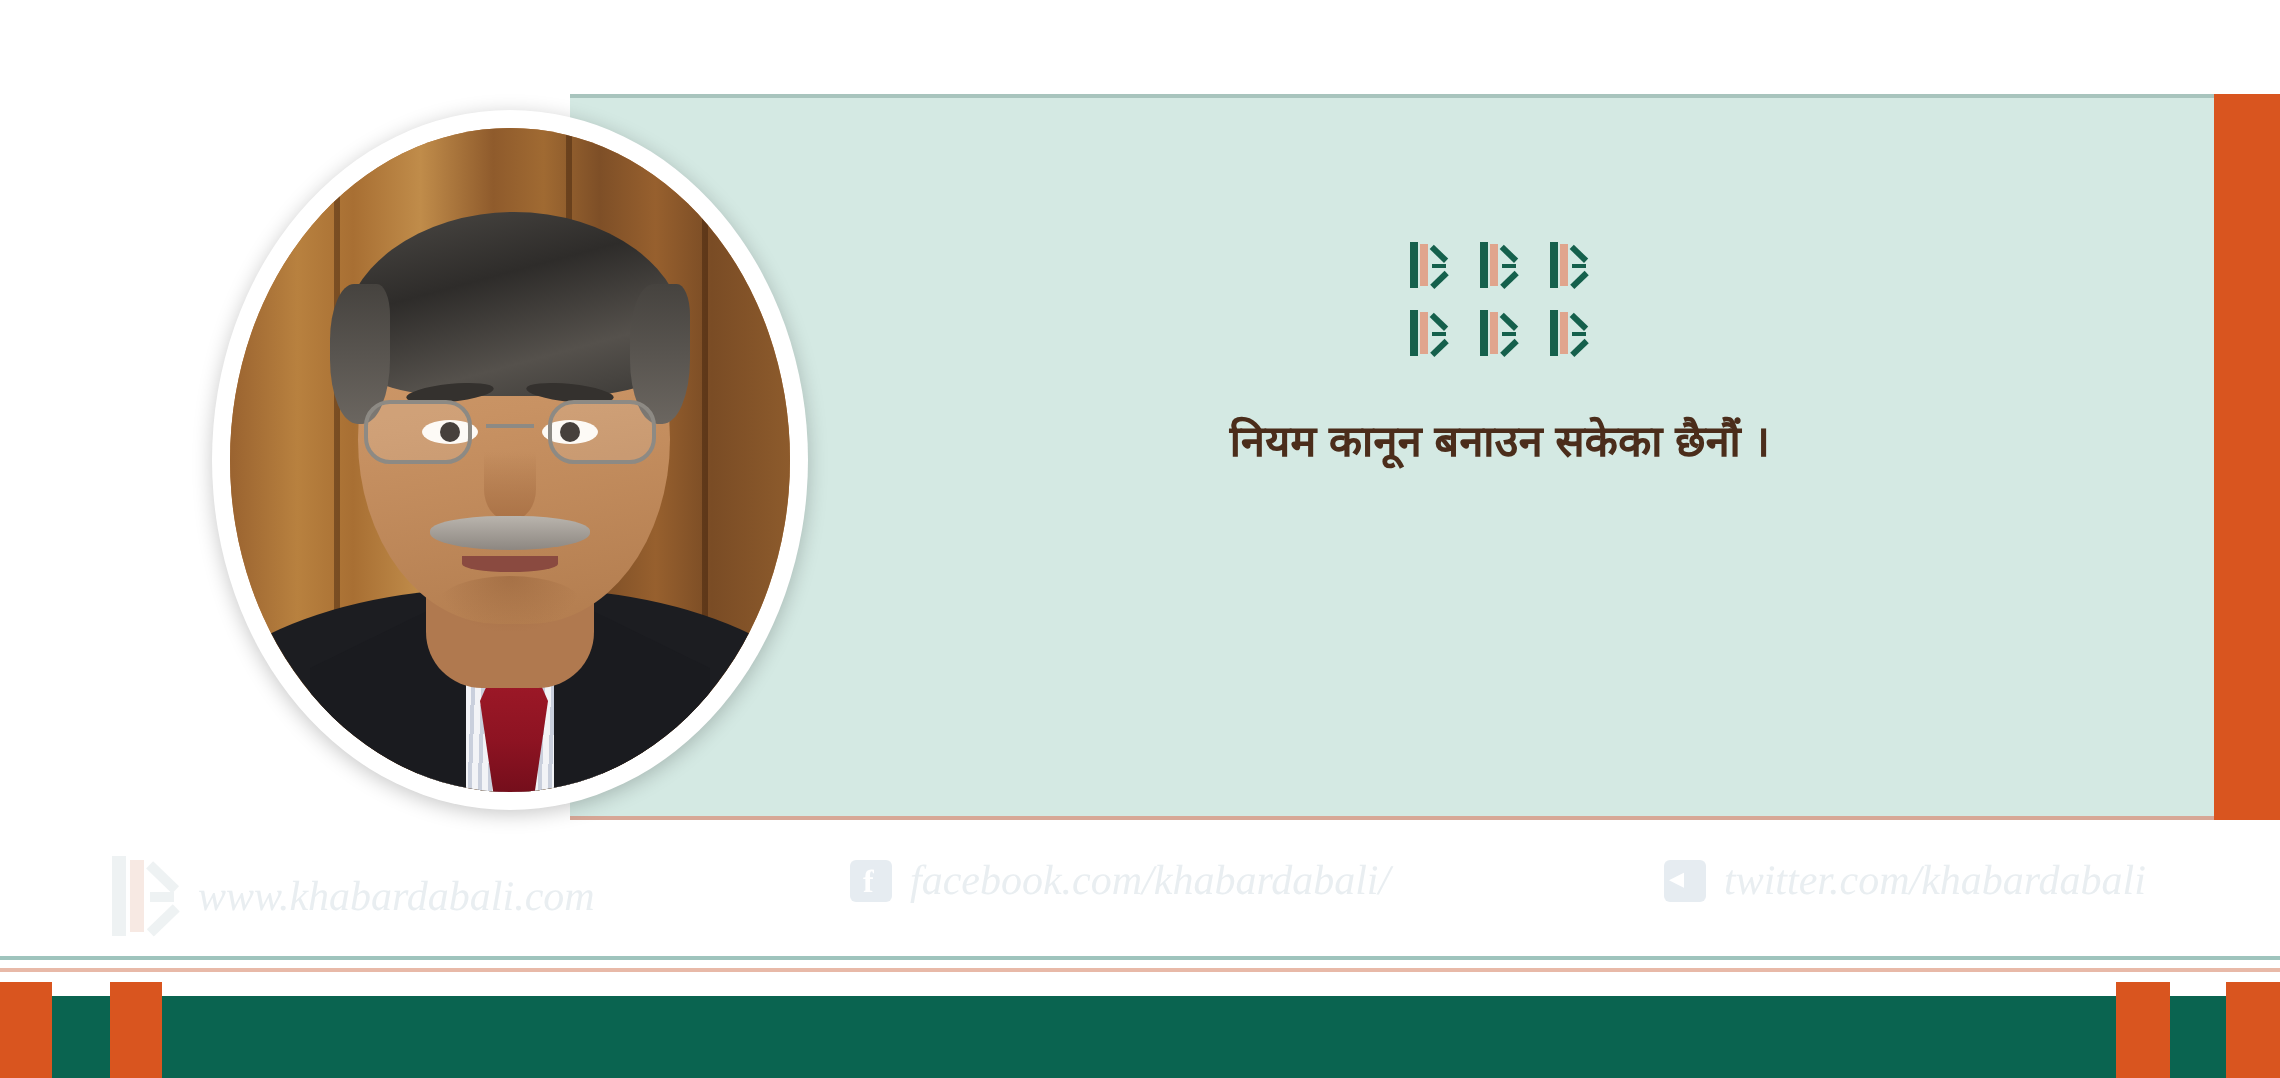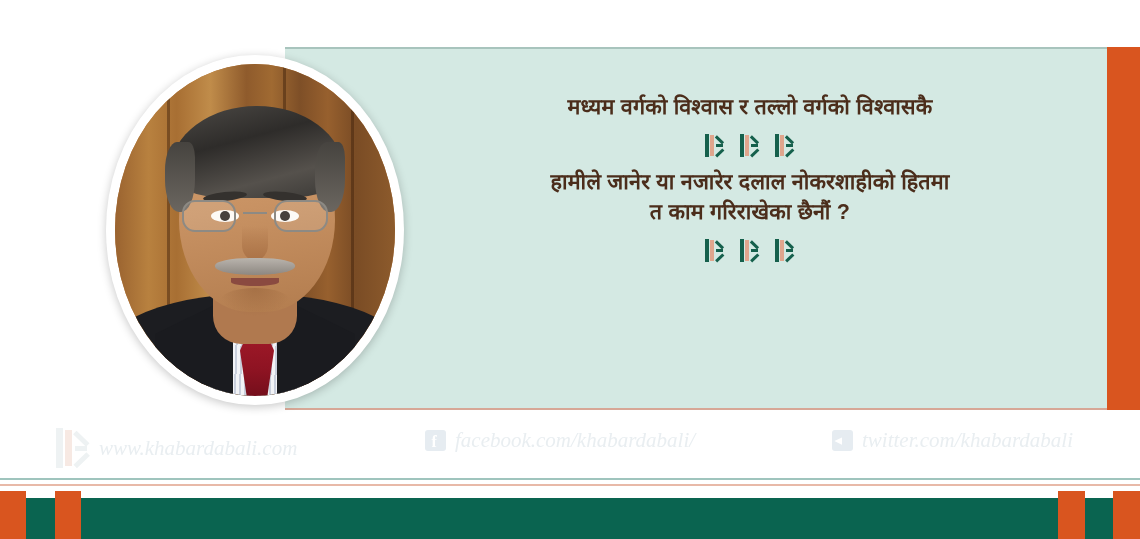--- a/index.html
+++ b/index.html
@@ -518,21 +518,21 @@
     <div class="nose"></div>
     <div class="mustache"></div>
     <div class="mouth"></div>
     <div class="chin"></div>
   </div>
 </div>
 
 <div id="quote-body">
 
   <p class="quote-para">
-    <span class="quote-line">मध्यम वर्गको विश्वास र तल्लो वर्गको विश्वासकै</span><br>
+    <br>
   </p>
 
   <div class="sep">
     <span class="k-mark">
         <i class="bar-out"></i>
         <i class="bar-in"></i>
         <i class="k-top"></i>
         <i class="k-mid"></i>
         <i class="k-bot"></i>
       </span>
@@ -545,24 +545,20 @@
       </span>
     <span class="k-mark">
         <i class="bar-out"></i>
         <i class="bar-in"></i>
         <i class="k-top"></i>
         <i class="k-mid"></i>
         <i class="k-bot"></i>
       </span>
   </div>
 
-  <p class="quote-para">
-    <span class="quote-line">हामीले जानेर या नजारेर दलाल नोकरशाहीको हितमा</span><br>
-    <span class="quote-line">त काम गरिराखेका छैनौं ?</span>
-  </p>
 
   <div class="sep">
     <span class="k-mark">
         <i class="bar-out"></i>
         <i class="bar-in"></i>
         <i class="k-top"></i>
         <i class="k-mid"></i>
         <i class="k-bot"></i>
       </span>
     <span class="k-mark">
@@ -576,20 +572,21 @@
         <i class="bar-out"></i>
         <i class="bar-in"></i>
         <i class="k-top"></i>
         <i class="k-mid"></i>
         <i class="k-bot"></i>
       </span>
   </div>
 
   <p class="quote-para">
     <br>
+    <span class="quote-line">नियम कानून बनाउन सकेका छैनौं ।</span>
   </p>
 
 </div>
 
 <div id="footer-links">
 
   <div class="footer-item" id="footer-web">
     <span class="k-logo-big">
       <i class="lb-out"></i>
         <i class="lb-in"></i>

